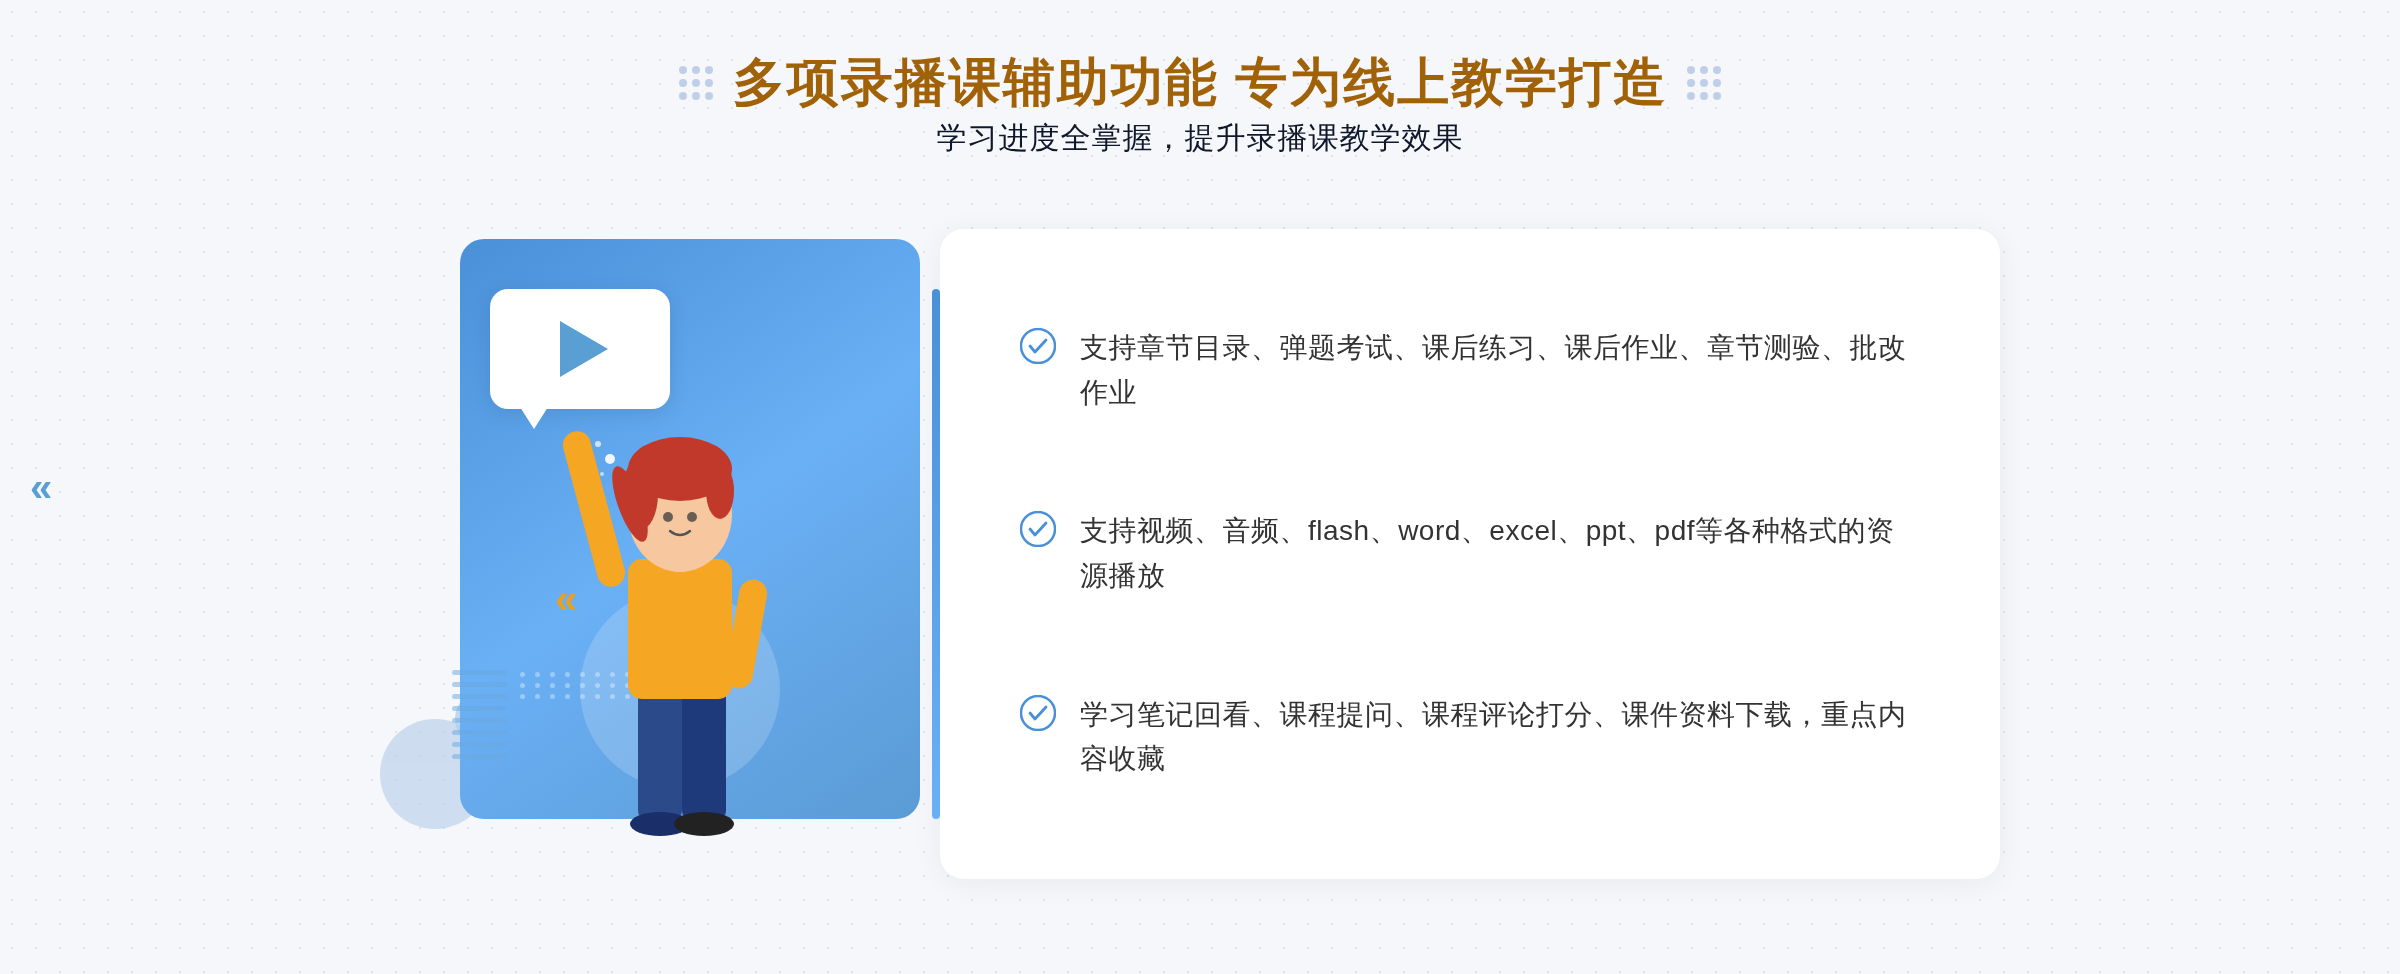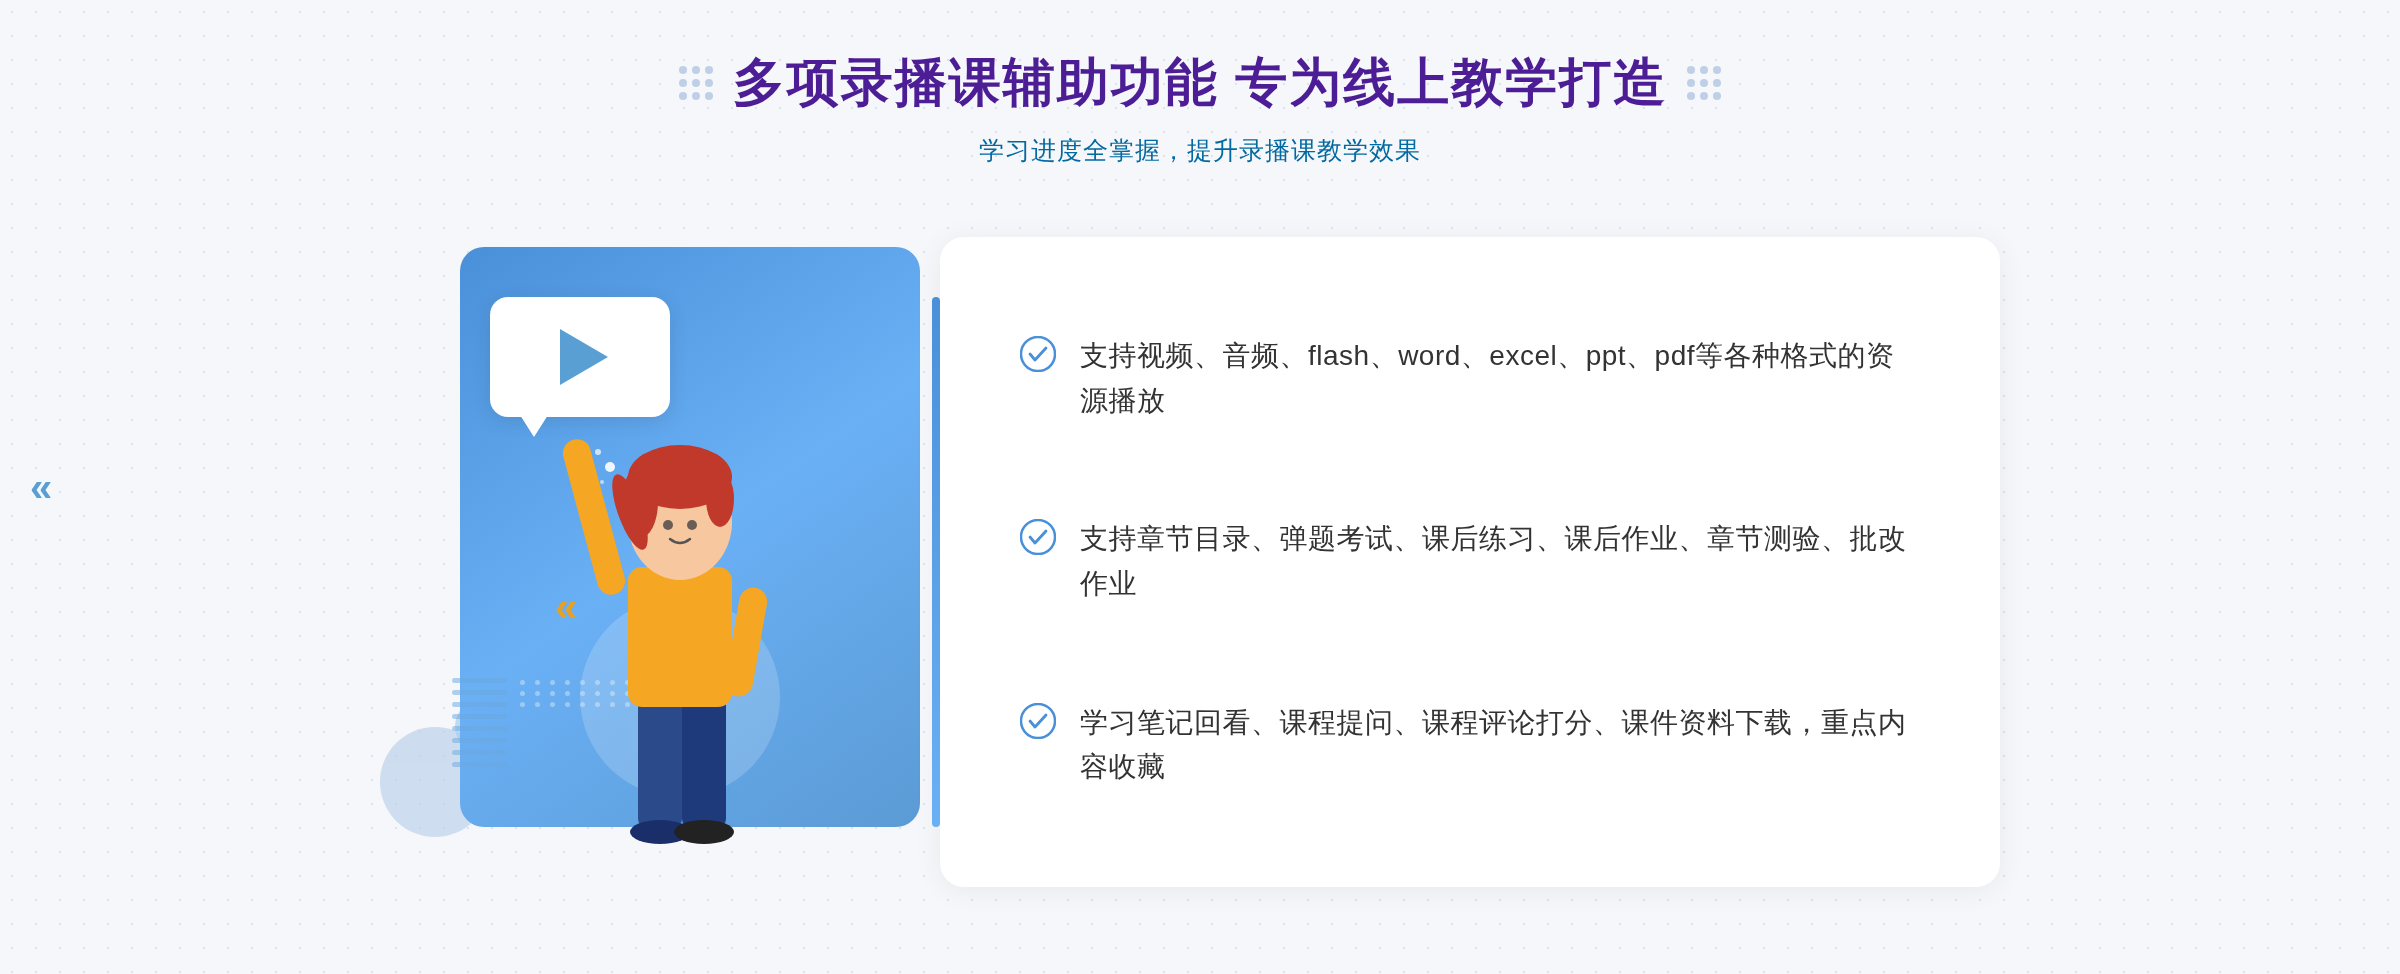--- a/index.html
+++ b/index.html
@@ -61,28 +61,27 @@
     .header-deco-dot {
       width: 8px;
       height: 8px;
       background: #c0cfe8;
       border-radius: 50%;
     }
 
     .main-title {
       font-size: 52px;
       font-weight: 600;
-      color: #4c1d95;
+      color: #a16207;
       letter-spacing: 2px;
     }
 
     .sub-title {
-      font-size: 25px;
-      color: #0369a1;
-      margin-top: 16px;
+      font-size: 30px;
+      color: #0f172a;
       letter-spacing: 1px;
     }
 
     
     .content-area {
       display: flex;
       align-items: stretch;
       width: 1600px;
       height: 700px;
       position: relative;
@@ -365,29 +364,29 @@
 
     <div class="features-panel" style="position:relative;">
 
       <div class="features-left-bar"></div>
 
       <div class="feature-item">
         <svg class="check-icon" viewBox="0 0 36 36" xmlns="http://www.w3.org/2000/svg">
           <circle cx="18" cy="18" r="17" fill="none" stroke="#4a90d9" stroke-width="2.5"></circle>
           <polyline points="10,18 15,24 26,12" fill="none" stroke="#4a90d9" stroke-width="2.8" stroke-linecap="round" stroke-linejoin="round"></polyline>
         </svg>
-        <span class="feature-text">支持视频、音频、flash、word、excel、ppt、pdf等各种格式的资源播放</span>
+        <span class="feature-text">支持章节目录、弹题考试、课后练习、课后作业、章节测验、批改作业</span>
       </div>
 
       <div class="feature-item">
         <svg class="check-icon" viewBox="0 0 36 36" xmlns="http://www.w3.org/2000/svg">
           <circle cx="18" cy="18" r="17" fill="none" stroke="#4a90d9" stroke-width="2.5"></circle>
           <polyline points="10,18 15,24 26,12" fill="none" stroke="#4a90d9" stroke-width="2.8" stroke-linecap="round" stroke-linejoin="round"></polyline>
         </svg>
-        <span class="feature-text">支持章节目录、弹题考试、课后练习、课后作业、章节测验、批改作业</span>
+        <span class="feature-text">支持视频、音频、flash、word、excel、ppt、pdf等各种格式的资源播放</span>
       </div>
 
       <div class="feature-item">
         <svg class="check-icon" viewBox="0 0 36 36" xmlns="http://www.w3.org/2000/svg">
           <circle cx="18" cy="18" r="17" fill="none" stroke="#4a90d9" stroke-width="2.5"></circle>
           <polyline points="10,18 15,24 26,12" fill="none" stroke="#4a90d9" stroke-width="2.8" stroke-linecap="round" stroke-linejoin="round"></polyline>
         </svg>
         <span class="feature-text">学习笔记回看、课程提问、课程评论打分、课件资料下载，重点内容收藏</span>
       </div>
 

